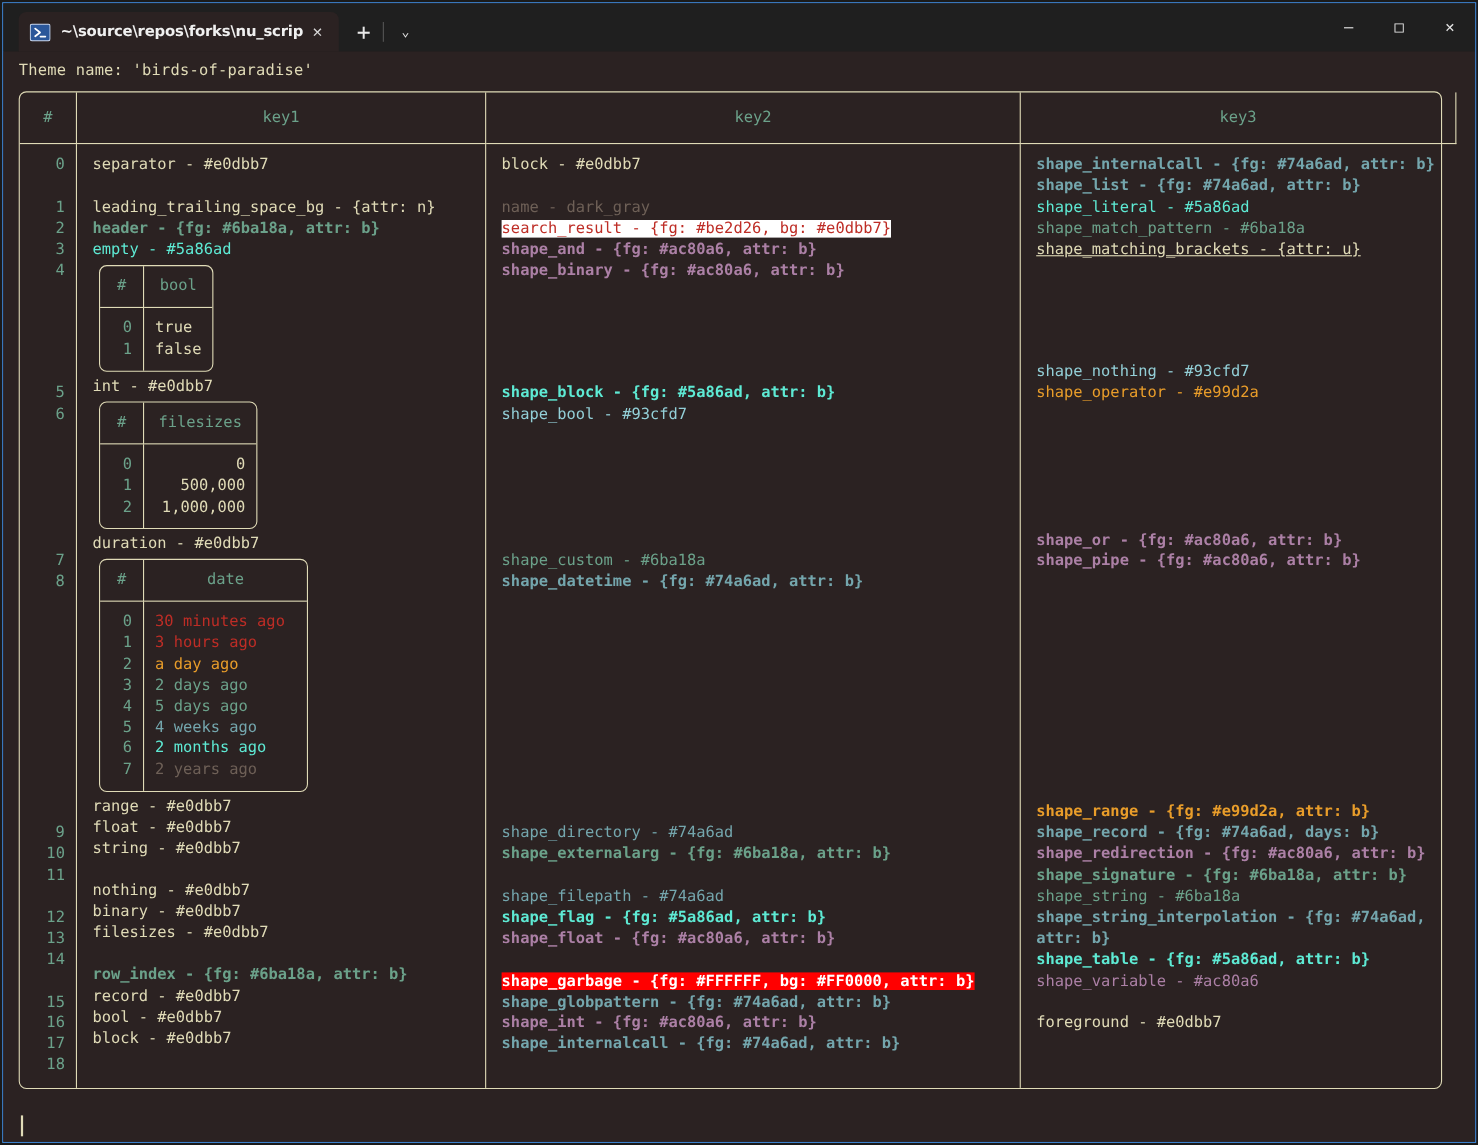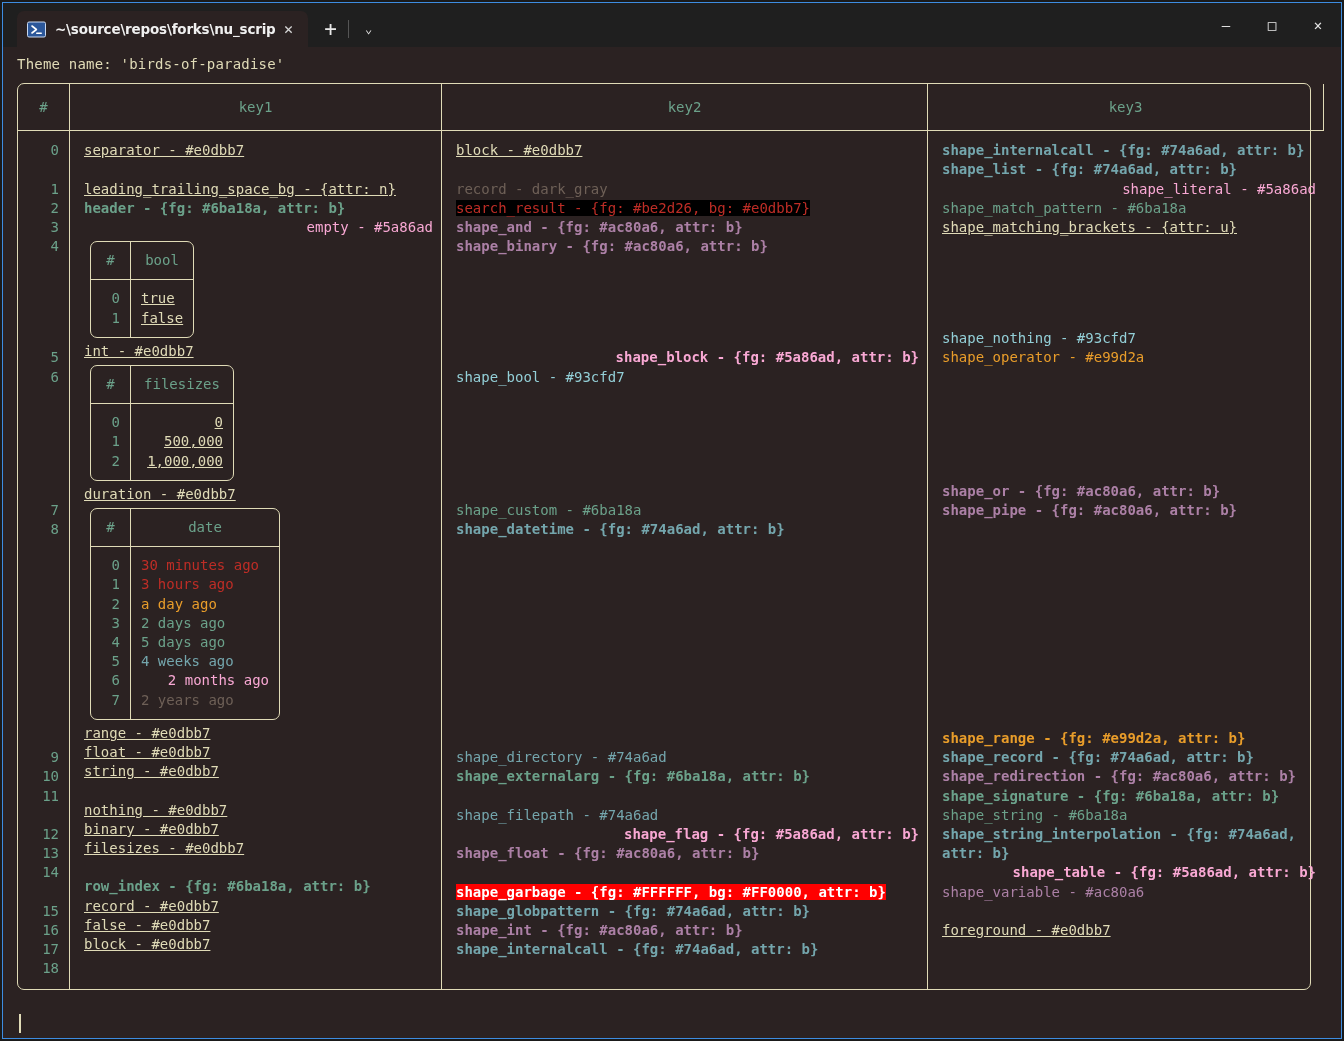--- a/index.html
+++ b/index.html
@@ -71,32 +71,32 @@
   .body-idx,.body-col{
     padding:10px 0 10px 0;box-sizing:border-box;
     border-right:1px solid #e0dbb7;
   }
   .body-col:last-child{border-right:none;}
   .body-idx{text-align:right;padding-right:10px;color:#6ba18a;}
   .body-col{padding-left:14px;padding-right:8px;}
   .ln{min-height:19.2px;white-space:pre-wrap;word-break:break-word;}
   .idxln{min-height:19.2px;}
   
-  .c-cream{color:#e0dbb7;text-decoration:underline;}
+  .c-cream{color:#e0dbb7;}
   .c-green{color:#6ba18a;}
-  .c-blue{color:#f9a8d4;text-align:right;}
+  .c-blue{color:#5eead4;}
   .c-teal{color:#74a6ad;}
   .c-cyan{color:#93cfd7;}
   .c-purple{color:#ac80a6;}
   .c-orange{color:#e99d2a;}
   .c-red{color:#be2d26;}
   .c-gray{color:#6e6057;}
   .bold{font-weight:bold;}
   .ul{text-decoration:underline;}
-  .hl-search{background:#000000;color:#be2d26;}
+  .hl-search{background:#ffffff;color:#be2d26;}
   .hl-garbage{background:#ff0000;color:#ffffff;font-weight:bold;}
   
   .subtbl{
     display:inline-grid;border:1px solid #e0dbb7;border-radius:7px;
     margin:4px 0 4px 6px;box-sizing:border-box;
   }
   .sub-h{
     color:#6ba18a;text-align:center;padding:9px 10px 9px 10px;
     border-bottom:1px solid #e0dbb7;border-right:1px solid #e0dbb7;
     box-sizing:border-box;
@@ -248,28 +248,28 @@
           <div class="ln c-cream">range - #e0dbb7</div>
           <div class="ln c-cream">float - #e0dbb7</div>
           <div class="ln c-cream">string - #e0dbb7</div>
           <div class="spacer"></div>
           <div class="ln c-cream">nothing - #e0dbb7</div>
           <div class="ln c-cream">binary - #e0dbb7</div>
           <div class="ln c-cream">filesizes - #e0dbb7</div>
           <div class="spacer"></div>
           <div class="ln c-green bold">row_index - {fg: #6ba18a, attr: b}</div>
           <div class="ln c-cream">record - #e0dbb7</div>
-          <div class="ln c-cream">false - #e0dbb7</div>
+          <div class="ln c-cream">bool - #e0dbb7</div>
           <div class="ln c-cream">block - #e0dbb7</div>
         </div>
 
         <div class="body-col">
           <div class="ln c-cream">block - #e0dbb7</div>
           <div class="spacer"></div>
-          <div class="ln c-gray">record - dark_gray</div>
+          <div class="ln c-gray">name - dark_gray</div>
           <div class="ln"><span class="hl-search">search_result - {fg: #be2d26, bg: #e0dbb7}</span></div>
           <div class="ln c-purple bold">shape_and - {fg: #ac80a6, attr: b}</div>
           <div class="ln c-purple bold">shape_binary - {fg: #ac80a6, attr: b}</div>
           <div style="height:92px"></div>
           <div class="ln c-blue bold">shape_block - {fg: #5a86ad, attr: b}</div>
           <div class="ln c-cyan">shape_bool - #93cfd7</div>
           <div style="height:114px"></div>
           <div class="ln c-green">shape_custom - #6ba18a</div>
           <div class="ln c-teal bold">shape_datetime - {fg: #74a6ad, attr: b}</div>
           <div style="height:209px"></div>
@@ -293,21 +293,21 @@
           <div class="ln c-green">shape_match_pattern - #6ba18a</div>
           <div class="ln c-cream ul">shape_matching_brackets - {attr: u}</div>
           <div style="height:92px"></div>
           <div class="ln c-cyan">shape_nothing - #93cfd7</div>
           <div class="ln c-orange">shape_operator - #e99d2a</div>
           <div style="height:114px"></div>
           <div class="ln c-purple bold">shape_or - {fg: #ac80a6, attr: b}</div>
           <div class="ln c-purple bold">shape_pipe - {fg: #ac80a6, attr: b}</div>
           <div style="height:209px"></div>
           <div class="ln c-orange bold">shape_range - {fg: #e99d2a, attr: b}</div>
-          <div class="ln c-teal bold">shape_record - {fg: #74a6ad, attr: b}</div>
+          <div class="ln c-teal bold">shape_record - {fg: #74a6ad, days: b}</div>
           <div class="ln c-purple bold">shape_redirection - {fg: #ac80a6, attr: b}</div>
           <div class="ln c-green bold">shape_signature - {fg: #6ba18a, attr: b}</div>
           <div class="ln c-green">shape_string - #6ba18a</div>
           <div class="ln c-teal bold">shape_string_interpolation - {fg: #74a6ad, attr: b}</div>
           <div class="ln c-blue bold">shape_table - {fg: #5a86ad, attr: b}</div>
           <div class="ln c-purple">shape_variable - #ac80a6</div>
           <div class="spacer"></div>
           <div class="ln c-cream">foreground - #e0dbb7</div>
         </div>
 

